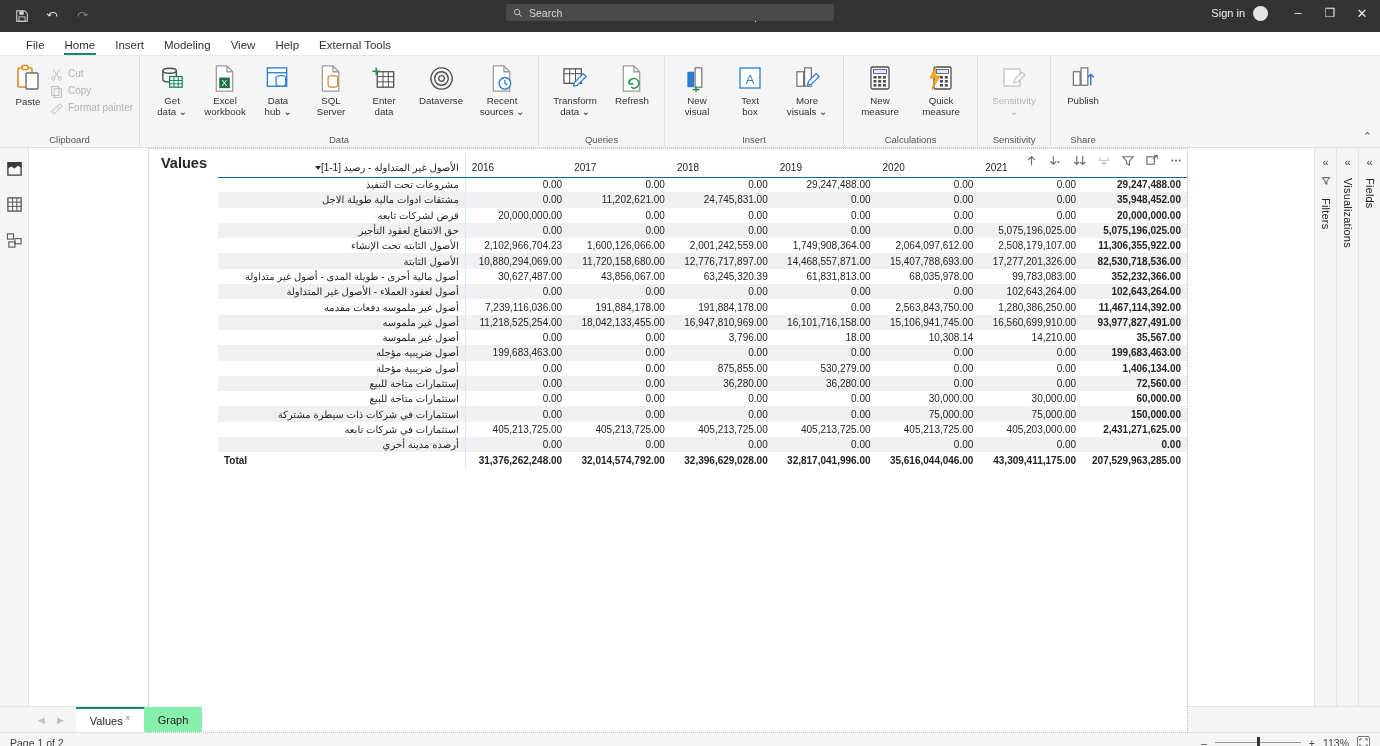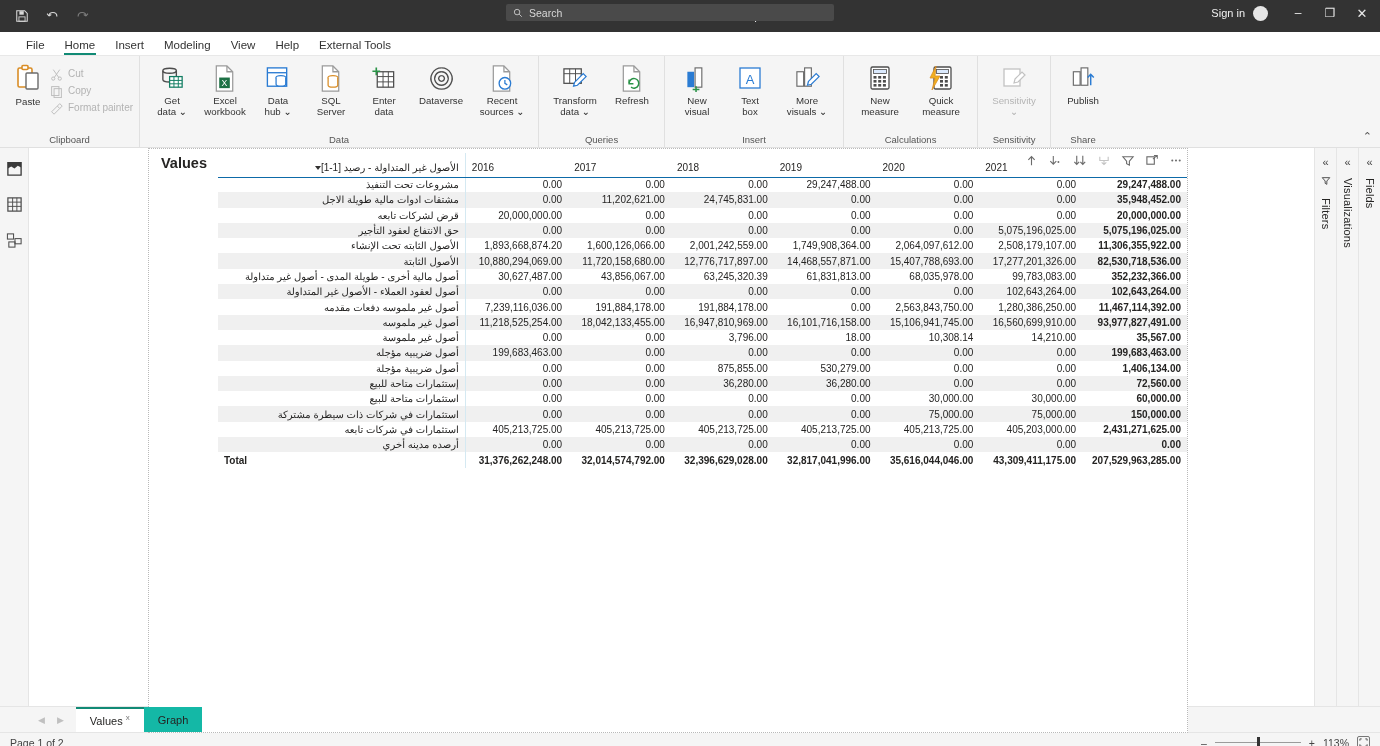--- a/index.html
+++ b/index.html
@@ -153,21 +153,21 @@
   .pane .filt-ico { font-size: 10px; color: #444; }
 
   
   .tabstrip {
     height: 26px; background: #f5f5f5; display: flex; align-items: stretch;
     border-top: 1px solid #e5e5e5; padding-left: 26px;
   }
   .arrows { display: flex; align-items: center; gap: 12px; padding: 0 12px; color: #c0c0c0; font-size: 9px; }
   .ptab {
     display: flex; align-items: center; gap: 3px; padding: 0 14px; font-size: 11px;
-    color: #252423; background: #14b8a6; position: relative;
+    color: #252423; background: #86efac; position: relative;
   }
   .ptab.active { background: #ffffff; border-top: 2px solid #118a75; }
   .ptab .x { font-size: 8px; color: #777; align-self: flex-start; padding-top: 4px; }
   .addtab {
     width: 30px; background: #118a75; color: #fff; display:flex; align-items:center;
     justify-content:center; font-size: 15px; margin-left: 2px;
   }
 
   
   .statusbar {
@@ -637,21 +637,21 @@
                 <td class="num colsep">0.00</td>
                 <td class="num">0.00</td>
                 <td class="num">0.00</td>
                 <td class="num">0.00</td>
                 <td class="num">0.00</td>
                 <td class="num">5,075,196,025.00</td>
                 <td class="totnum">5,075,196,025.00</td>
               </tr>
               <tr>
                 <td class="rowhdr">الأصول الثابته تحت الإنشاء</td>
-                <td class="num colsep">1,893,668,874.20</td>
+                <td class="num colsep">2,102,966,704.23</td>
                 <td class="num">1,600,126,066.00</td>
                 <td class="num">2,001,242,559.00</td>
                 <td class="num">1,749,908,364.00</td>
                 <td class="num">2,064,097,612.00</td>
                 <td class="num">2,508,179,107.00</td>
                 <td class="totnum">11,306,355,922.00</td>
               </tr>
               <tr>
                 <td class="rowhdr">الأصول الثابتة</td>
                 <td class="num colsep">10,880,294,069.00</td>

